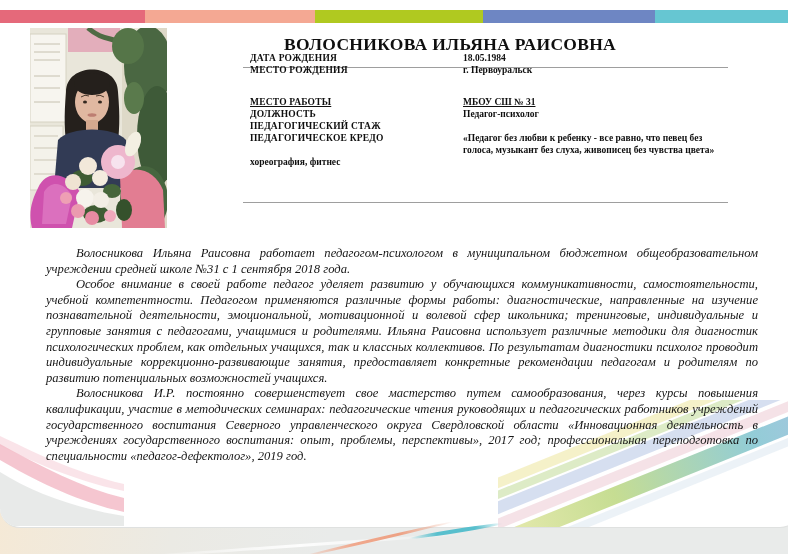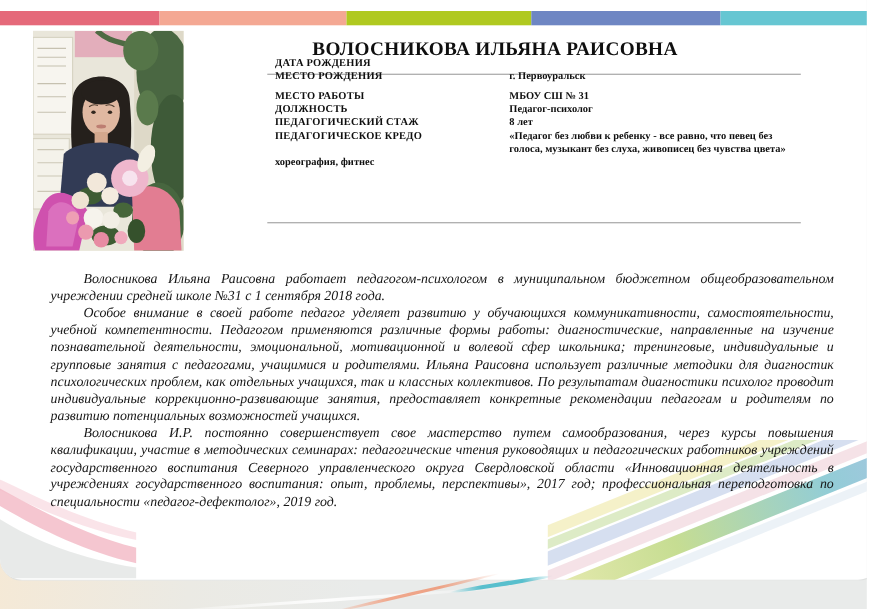--- a/index.html
+++ b/index.html
@@ -17,21 +17,21 @@
   .photo{position:absolute;left:30px;top:28px;width:137px;height:200px;overflow:hidden;background:#e9e6da;}
   
   .title{position:absolute;left:240px;top:34px;width:420px;text-align:center;
          font-weight:bold;font-size:17.5px;letter-spacing:.3px;color:#0f0f0f;white-space:nowrap;}
   .rule{position:absolute;left:243px;width:485px;height:1px;background:#9e9e9e;}
   .rule-top{top:67px}.rule-bottom{top:202px}
   
   .info{position:absolute;left:250px;top:52px;width:478px;color:#0f0f0f;
         font-size:9.5px;font-weight:bold;line-height:12px;}
   .info .row{display:grid;grid-template-columns:213px 265px;}
-  .info .row.gap{margin-top:6px;}
+  .info .row.gap{margin-top:20px;text-decoration:underline;}
   .info .lbl{letter-spacing:.2px;}
   
   .bio{position:absolute;left:46px;top:246px;width:712px;z-index:5;
        font-style:italic;font-size:12.6px;line-height:15.6px;text-align:justify;color:#161616;}
   .bio p{margin:0;text-indent:30px;}
   
   .waves-left{position:absolute;left:0;top:436px;z-index:1;}
   .ribbons-right{position:absolute;left:498px;top:400px;z-index:1;}
   
   .swoosh{position:absolute;border-radius:50%;}
@@ -124,36 +124,36 @@
       </svg>
     </div>
 
     <div class="title">ВОЛОСНИКОВА ИЛЬЯНА РАИСОВНА</div>
     <div class="rule rule-top"></div>
     <div class="rule rule-bottom"></div>
 
     <div class="info">
       <div class="row">
         <div class="lbl">ДАТА РОЖДЕНИЯ</div>
+        <div class="val">18.05.1984</div>
       </div>
       <div class="row">
         <div class="lbl">МЕСТО РОЖДЕНИЯ</div>
         <div class="val">г. Первоуральск</div>
       </div>
       <div class="row gap">
         <div class="lbl">МЕСТО РАБОТЫ</div>
         <div class="val">МБОУ СШ № 31</div>
       </div>
       <div class="row">
         <div class="lbl">ДОЛЖНОСТЬ</div>
         <div class="val">Педагог-психолог</div>
       </div>
       <div class="row">
         <div class="lbl">ПЕДАГОГИЧЕСКИЙ СТАЖ</div>
-        <div class="val">8 лет</div>
       </div>
       <div class="row">
         <div class="lbl">ПЕДАГОГИЧЕСКОЕ КРЕДО</div>
         <div class="val">«Педагог без любви к ребенку - все равно, что певец без голоса, музыкант без слуха, живописец без чувства цвета»</div>
       </div>
       <div class="row">
         <div class="val">хореография, фитнес</div>
       </div>
     </div>
 

